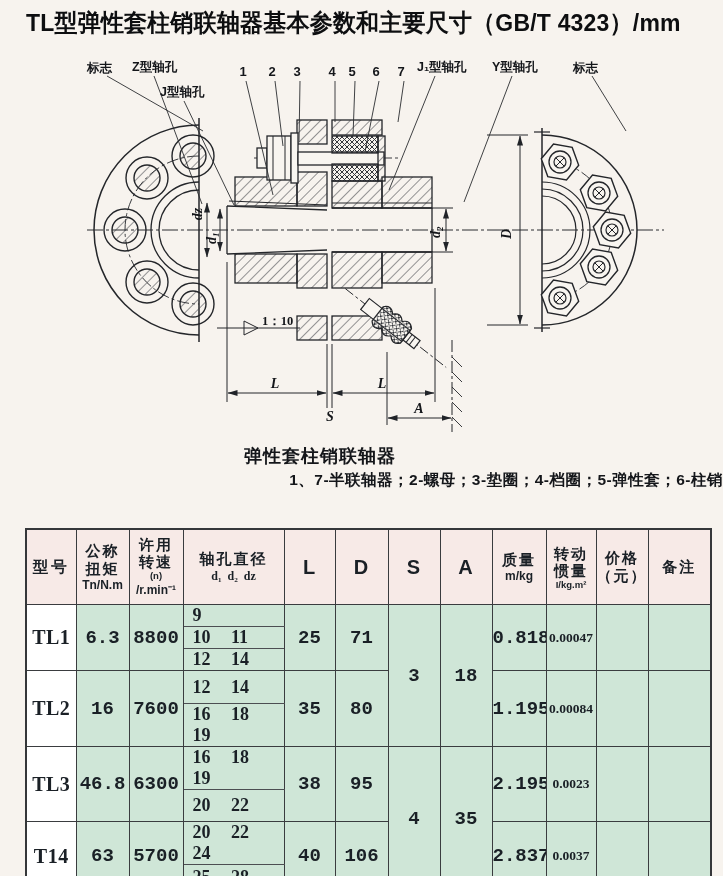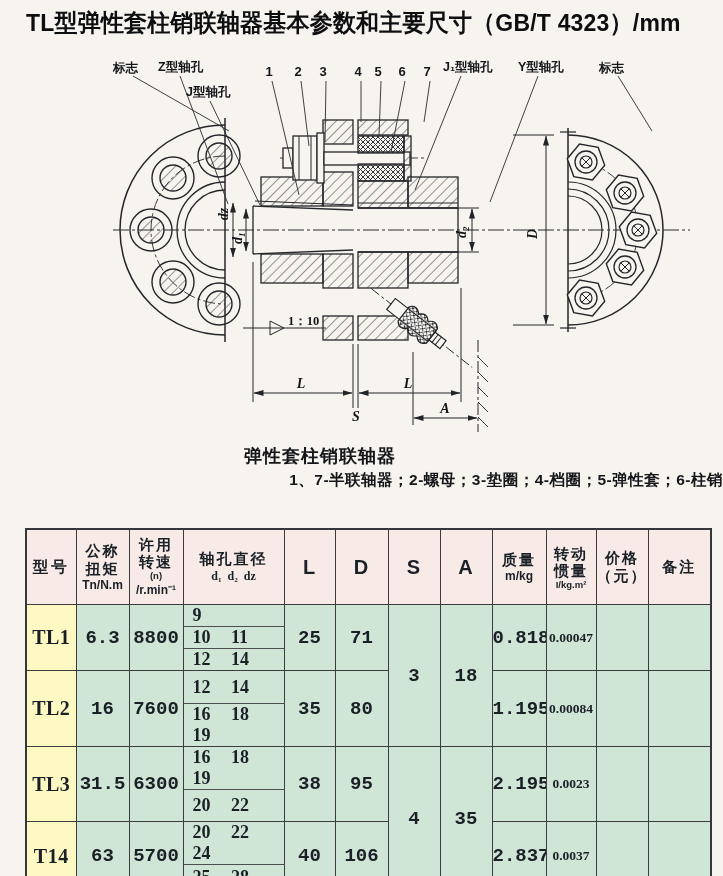--- a/index.html
+++ b/index.html
@@ -6,21 +6,21 @@
   body{
     width:723px;height:876px;position:relative;overflow:hidden;
     background:#f7f3ee;
     font-family:"Liberation Sans",sans-serif;color:#191d24;
   }
   .page-title{
     position:absolute;left:26px;top:7px;width:690px;
     font-size:23px;font-weight:bold;color:#0d0e10;letter-spacing:.2px;
     white-space:nowrap;transform:scaleY(1.06);transform-origin:top left;
   }
-  .drawing-wrap{position:absolute;left:58px;top:52px;width:645px;height:392px}
+  .drawing-wrap{position:absolute;left:32px;top:52px;width:645px;height:392px}
   svg text{font-family:"Liberation Sans",sans-serif}
   .cjk-label{font-size:12.5px;font-weight:bold;fill:#14161a}
   .callout-num{font-size:13px;font-weight:bold;fill:#14161a}
   .dim-label{font-family:"Liberation Serif",serif;font-style:italic;font-weight:bold;font-size:14px;fill:#14161a}
   .taper-label{font-family:"Liberation Serif",serif;font-weight:bold;font-size:12.5px;fill:#14161a}
   .fig-caption{position:absolute;left:0;top:444px;width:640px;text-align:center;
     font-size:18px;font-weight:bold;color:#14161a;letter-spacing:1px}
   .fig-legend{position:absolute;left:0;top:470px;width:723px;text-align:right;
     font-size:15.5px;font-weight:bold;color:#14161a;letter-spacing:.5px}
 
@@ -35,21 +35,21 @@
   }
   .params th{background:#f7eae7;height:74px;font-weight:bold}
   .hl{display:block;white-space:pre-line;font-size:15px;line-height:1.18;letter-spacing:2px}
   .hl-wide{display:block;white-space:pre-line;font-size:15.5px;line-height:1.2;letter-spacing:3px}
   .hu{display:block;font-size:12px;letter-spacing:0;margin-top:1px}
   .hn{display:block;font-size:9.5px;letter-spacing:0;line-height:1}
   .hu-serif{display:block;font-family:"Liberation Serif",serif;font-size:12px;font-weight:bold;word-spacing:3px;margin-top:2px}
   .h-letter{font-size:20px;letter-spacing:1px}
   .num{font-family:Liberation Mono, monospace;font-weight:bold;font-size:19px}
   .num-sm{font-family:Liberation Serif, serif;font-weight:bold;font-size:13.5px}
-  td.model-cell{background:#fef9c3;font-family:"Liberation Serif",serif;font-weight:bold;font-size:20px;letter-spacing:.5px}
+  td.model-cell{background:#ffffff;font-family:"Liberation Serif",serif;font-weight:bold;font-size:20px;letter-spacing:.5px}
   td.bore{text-align:left;padding-left:9px;word-spacing:16px;
     font-family:"Liberation Serif",serif;font-weight:bold;font-size:18px}
   td.bthin{border-bottom-width:1px;border-bottom-color:#4c4e52}
   td.bnext{border-top-width:1px;border-top-color:#4c4e52}
   tr.h21{height:21px} tr.h33{height:33px} tr.h32{height:32px} tr.h28{height:28px} tr.h27{height:27px}
 </style>
 </head>
 <body>
 
 <div class="page-title">TL型弹性套柱销联轴器基本参数和主要尺寸（GB/T 4323）/mm</div>
@@ -330,21 +330,21 @@
     <td class="num-sm" rowspan="2">0.00084</td>
     <td rowspan="2"></td>
     <td rowspan="2"></td>
   </tr>
   <tr class="h32">
     <td class="bore bnext">16 18 19</td>
   </tr>
 
   <tr class="h32">
     <td class="model-cell" rowspan="2">TL3</td>
-    <td class="num" rowspan="2">31.5</td>
+    <td class="num" rowspan="2">46.8</td>
     <td class="num" rowspan="2">6300</td>
     <td class="bore bthin">16 18 19</td>
     <td class="num" rowspan="2">38</td>
     <td class="num" rowspan="2">95</td>
     <td class="num" rowspan="4">4</td>
     <td class="num" rowspan="4">35</td>
     <td class="num" rowspan="2">2.195</td>
     <td class="num-sm" rowspan="2">0.0023</td>
     <td rowspan="2"></td>
     <td rowspan="2"></td>

